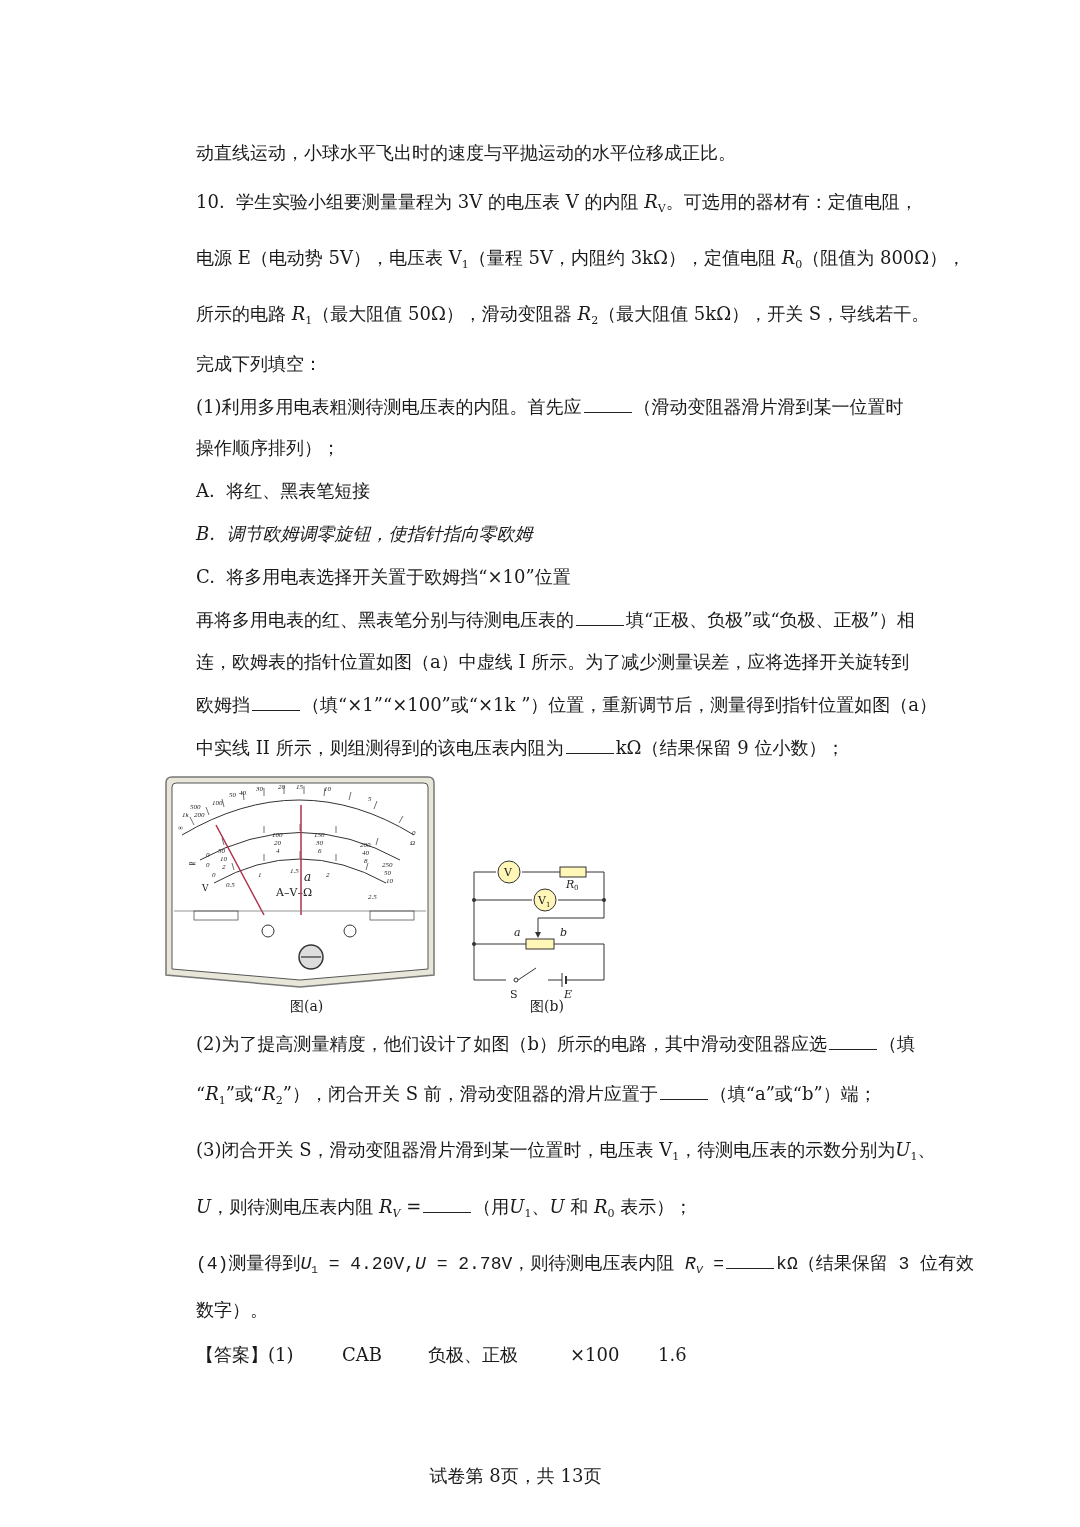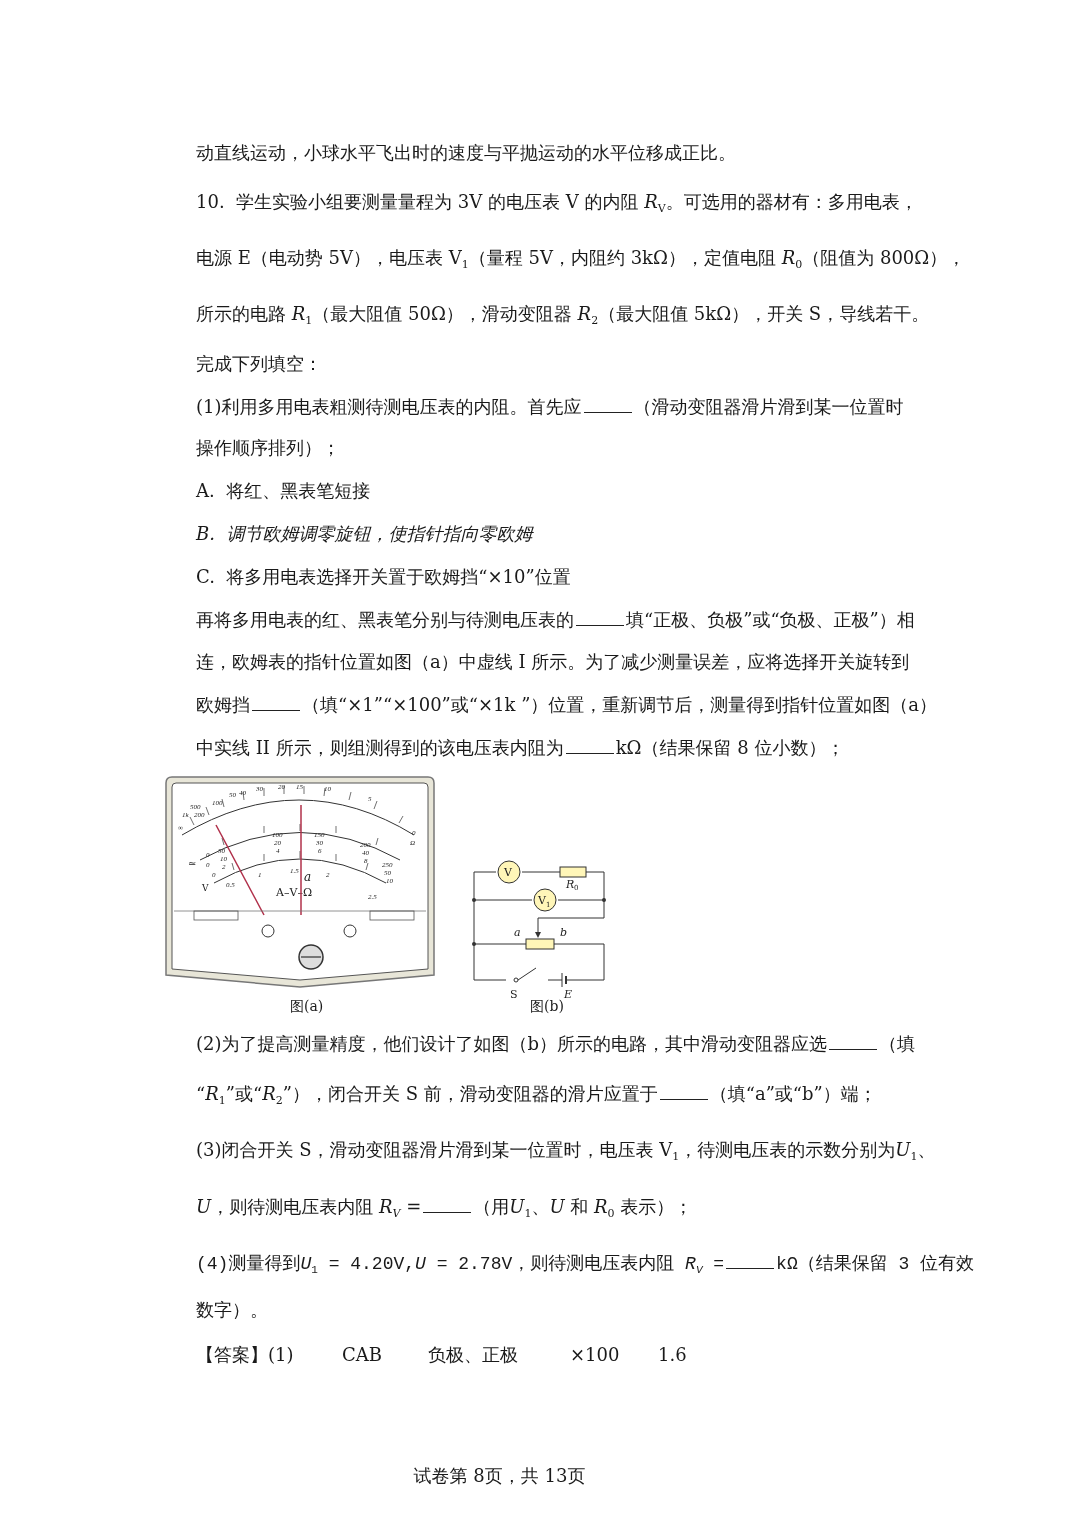--- a/index.html
+++ b/index.html
@@ -4,31 +4,31 @@
 <style>
   html, body { margin: 0; padding: 0; background: #ffffff; }
   body { width: 1080px; height: 1527px; position: relative; overflow: hidden;
          font-family: "DejaVu Serif", "Liberation Serif", serif; color: #1a1a1a; }
   .line { position: absolute; left: 148px; font-size: 18px; line-height: 24px; white-space: nowrap; margin-left: 48px; }
   .it { font-style: italic; }
   sub { font-size: 11px; vertical-align: -4px; }
   .blank { display: inline-block; border-bottom: 1px solid #222; width: 48px; height: 18px; vertical-align: baseline; margin: 0 2px; }
   .fig { position: absolute; }
   .caption { position: absolute; font-size: 14px; }
-  .footer { position: absolute; left: 0; width: 999px; text-align: center; top: 1464px; font-size: 18px; }
+  .footer { position: absolute; left: 0; width: 999px; text-align: center; top: 1464px; font-size: 18px; padding-left: 16px; }
   .ans span { display: inline-block; }
 </style>
 </head>
 <body>
 
 <div class="line" style="top:141px;">动直线运动，小球水平飞出时的速度与平抛运动的水平位移成正比。</div>
 
 <div class="line" style="top:190px;">
   <span>10.</span>&nbsp;
-  <span>学生实验小组要测量量程为 3V 的电压表 V 的内阻 </span><span class="it">R</span><sub>V</sub><span>。可选用的器材有：多用电表，</span>
+  <span>学生实验小组要测量量程为 3V 的电压表 V 的内阻 </span><span class="it">R</span><sub>V</sub><span>。可选用的器材有：定值电阻，</span>
 </div>
 <div class="line" style="top:246px;">
   <span>电源 E（电动势 5V），电压表 V</span><sub>1</sub><span>（量程 5V，内阻约 3kΩ），定值电阻 </span><span class="it">R</span><sub>0</sub><span>（阻值为 800Ω），</span>
 </div>
 <div class="line" style="top:302px;">
   <span>所示的电路 </span><span class="it">R</span><sub>1</sub><span>（最大阻值 50Ω），滑动变阻器 </span><span class="it">R</span><sub>2</sub><span>（最大阻值 5kΩ），开关 S，导线若干。</span>
 </div>
 <div class="line" style="top:352px;">完成下列填空：</div>
 
 <div class="line" style="top:394px;">
@@ -45,21 +45,21 @@
   <span>C.</span>&nbsp;&nbsp;<span>将多用电表选择开关置于欧姆挡“×10”位置</span>
 </div>
 <div class="line" style="top:607px;">
   <span>再将多用电表的红、黑表笔分别与待测电压表的</span><span class="blank"></span><span>填“正极、负极”或“负极、正极”）相</span>
 </div>
 <div class="line" style="top:650px;">连，欧姆表的指针位置如图（a）中虚线 I 所示。为了减少测量误差，应将选择开关旋转到</div>
 <div class="line" style="top:692px;">
   <span>欧姆挡</span><span class="blank"></span><span>（填“×1”“×100”或“×1k ”）位置，重新调节后，测量得到指针位置如图（a）</span>
 </div>
 <div class="line" style="top:735px;">
-  <span>中实线 II 所示，则组测得到的该电压表内阻为</span><span class="blank"></span><span>kΩ（结果保留 8 位小数）；</span>
+  <span>中实线 II 所示，则组测得到的该电压表内阻为</span><span class="blank"></span><span>kΩ（结果保留 9 位小数）；</span>
 </div>
 
 <div class="fig" style="left:164px; top:775px; width:272px; height:215px;">
   <svg width="272" height="215" viewBox="0 0 272 215">
     <path d="M8,2 H264 Q270,2 270,8 V200 L136,212 L2,200 V8 Q2,2 8,2 Z" fill="#e8e6d8" stroke="#777" stroke-width="1.5"></path>
     <path d="M12,8 H260 Q264,8 264,12 V194 L136,205 L8,194 V12 Q8,8 12,8 Z" fill="#fff" stroke="#555" stroke-width="1"></path>
     <path d="M18,60 Q136,-10 250,60" fill="none" stroke="#333" stroke-width="1"></path>
     <path d="M36,85 Q136,30 236,85" fill="none" stroke="#333" stroke-width="1"></path>
     <path d="M50,108 Q136,60 222,108" fill="none" stroke="#333" stroke-width="1"></path>
     <g stroke="#333" stroke-width="0.7">

